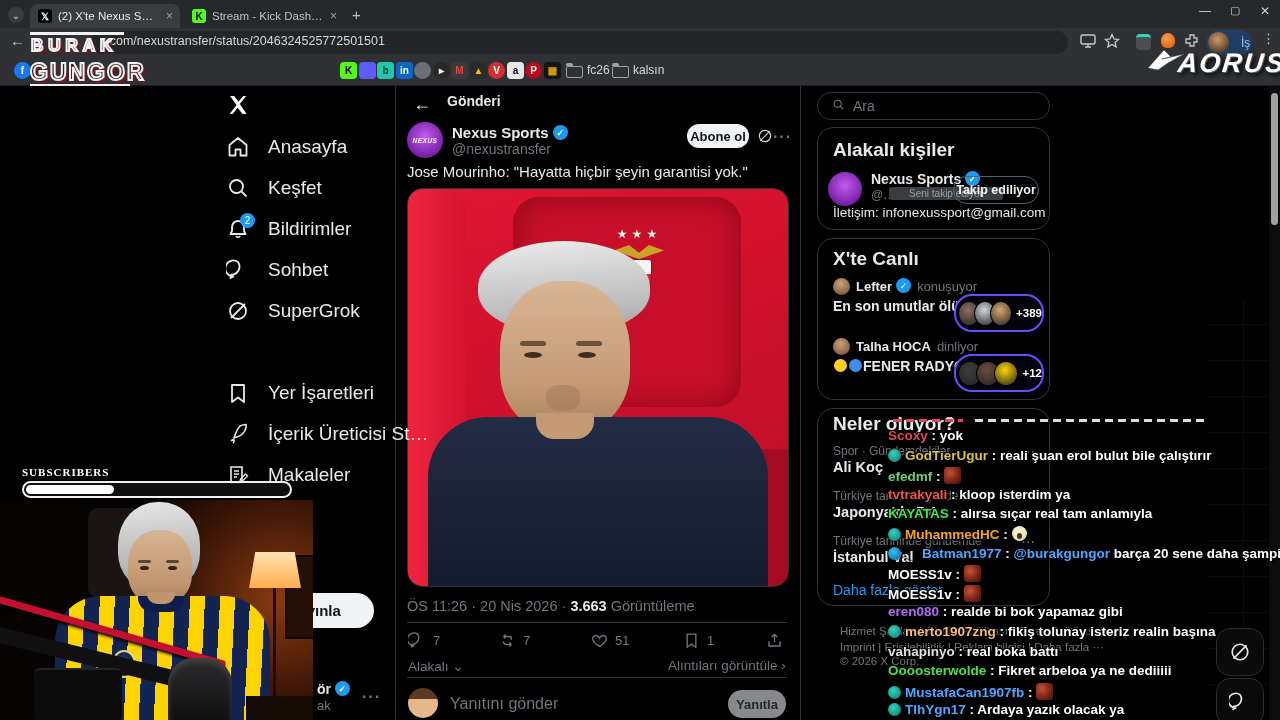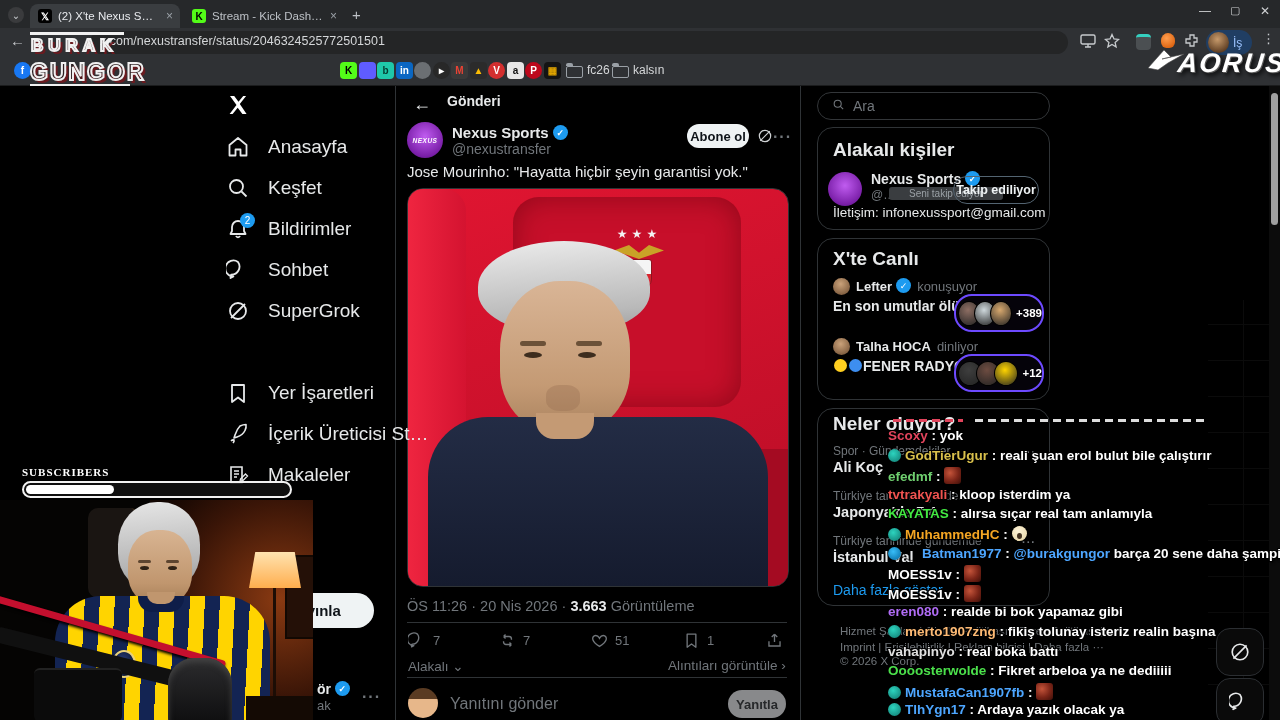--- a/index.html
+++ b/index.html
@@ -18,21 +18,21 @@
   .winbtn{top:4px;color:#cfd1d3;font-size:12px;z-index:16;}
   .tico{color:#c7cacd;}
   #urlpill{left:90px;top:31px;width:978px;height:23px;background:#242526;border-radius:12px;z-index:15;}
   #urltext{left:100px;top:34px;font-size:12.5px;color:#d5d7d9;z-index:15;white-space:nowrap;}
   .bmico{top:62px;width:17px;height:17px;display:flex;align-items:center;justify-content:center;font-size:10px;font-weight:bold;z-index:15;}
   .folder{top:66px;width:15px;height:10px;border:1.5px solid #9aa0a6;border-radius:2px;z-index:15;}
   .folder::before{content:"";position:absolute;top:-4px;left:-1px;width:7px;height:3px;background:#9aa0a6;border-radius:2px 2px 0 0;}
   .folderlabel{top:63px;font-size:12px;color:#d5d7d9;z-index:15;}
   #profilechip{left:1206px;top:30px;width:46px;height:25px;background:#203e63;border-radius:13px;z-index:15;display:flex;align-items:center;}
   #profileavatar{width:21px;height:21px;border-radius:50%;margin-left:2px;background:radial-gradient(circle at 45% 35%,#c79a6b,#5d3d22 75%);}
-  #profilelabel{color:#9cc3ff;font-size:12px;margin-left:4px;}
+  #profilelabel{color:#9cc3ff;font-size:12px;margin-left:12px;}
   
   .streamlogo{z-index:20;font-weight:900;color:rgba(45,10,12,.45);-webkit-text-stroke:2px #f1f1f1;
       text-shadow:3px 3px 0 rgba(118,22,28,.85);line-height:1;}
   #aorus{z-index:20;color:#fff;font-weight:900;font-style:italic;font-size:27px;letter-spacing:2px;
       text-shadow:1px 1px 0 #5a5a5a,3px 3px 5px #000;transform:skewX(-6deg);}
   
   .xborder{width:1px;background:#2f3336;z-index:1;}
   .navrow{left:212px;width:180px;height:34px;display:flex;align-items:center;z-index:1;}
   .navicon{width:24px;height:24px;color:#e7e9ea;margin-left:14px;flex:0 0 auto;position:relative;}
   .navlabel{margin-left:18px;font-size:19px;color:#e7e9ea;white-space:nowrap;}

